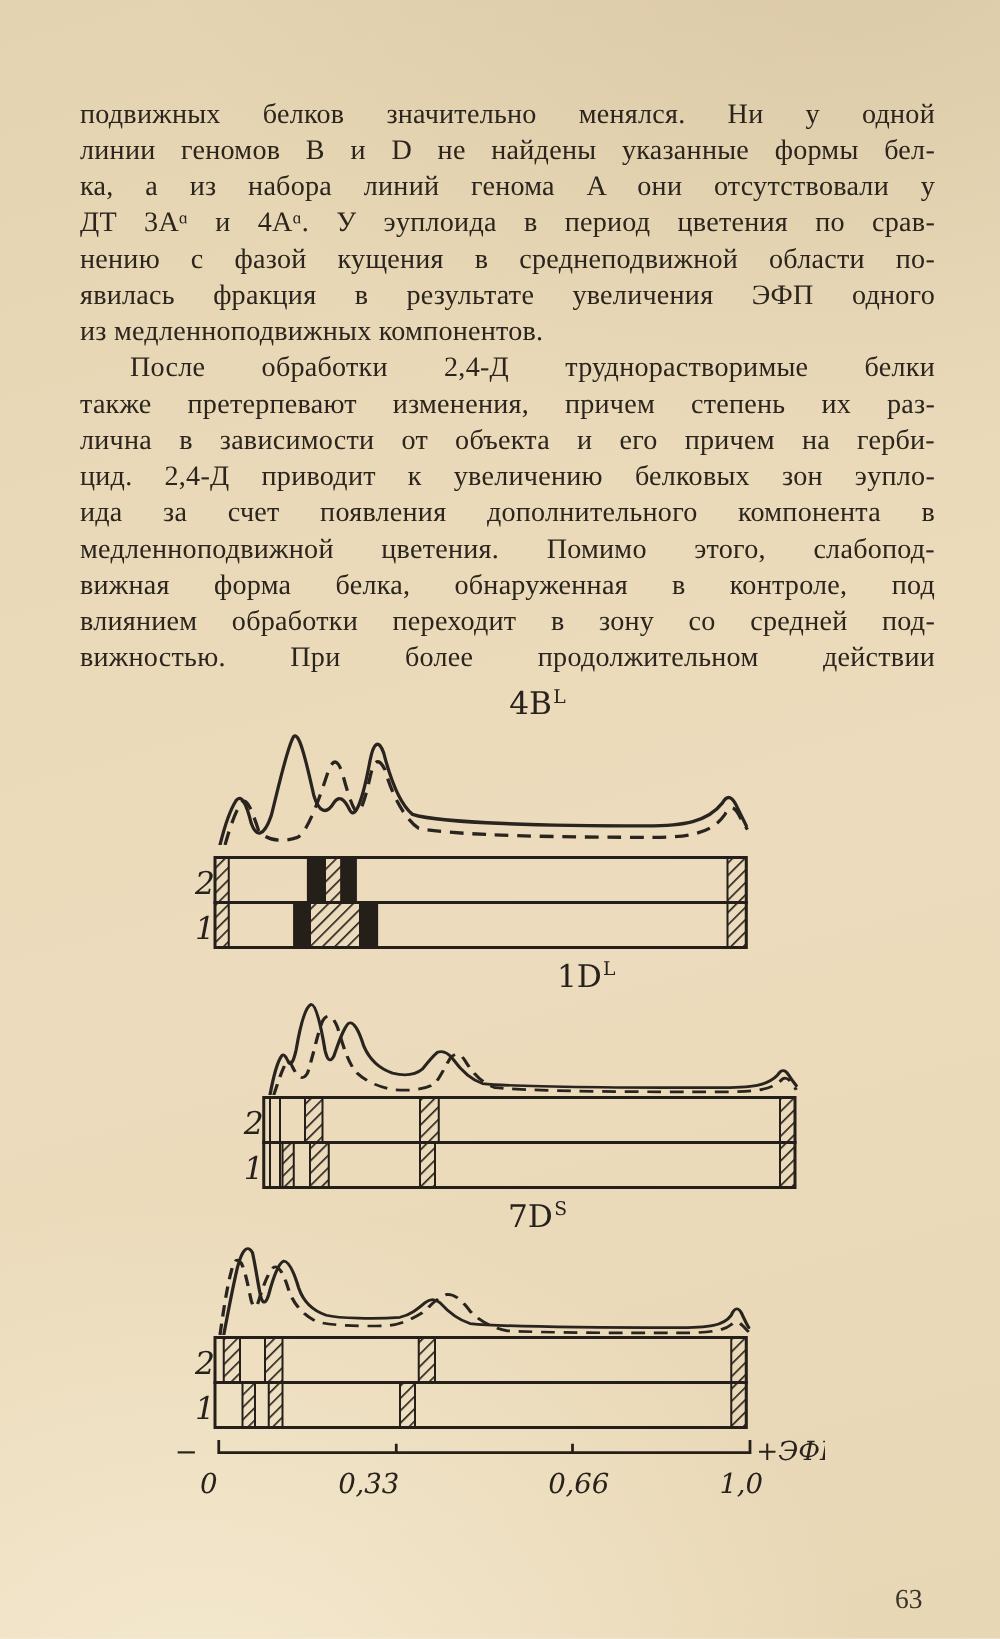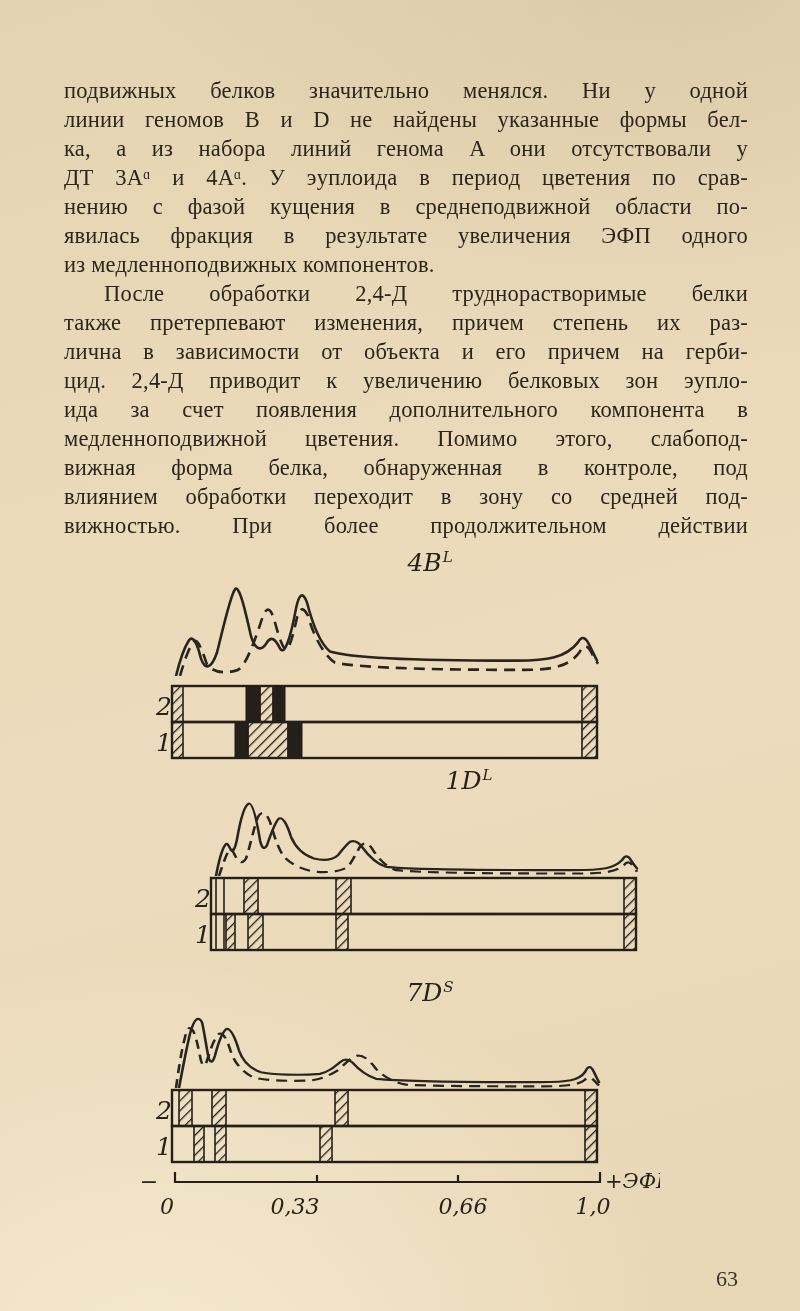--- a/index.html
+++ b/index.html
@@ -21,21 +21,21 @@
     letter-spacing:0.2px;
   }
   .tline{ text-align:justify; text-align-last:justify; white-space:normal; }
   .tline-left{ text-align-last:left; }
   .tline-indent{ text-indent:40px; }
   
   .figure{ position:absolute; left:154px; top:548px; width:480px; }
   .panel-label{
     height:30px; width:448px; text-align:center;
     transform:translateX(52px);
-    font-style:italic; font-size:25px; font-family:"DejaVu Serif",serif;
+    font-size:25px; font-family:"DejaVu Serif",serif;
     color:#27221b;
   }
   .panel-label sup{ font-size:60%; vertical-align:super; margin-left:1px; }
   .curve-svg{ display:block; margin-left:18px; }
   .curve-solid{ fill:none; stroke:#29241e; stroke-width:2.6; stroke-linecap:round; stroke-linejoin:round; }
   .curve-dashed{ fill:none; stroke:#29241e; stroke-width:2.6; stroke-linecap:butt; stroke-dasharray:11 7; }
   .bands-svg{ display:block; margin-top:8px; }
   .rowbox{ fill:none; stroke:#241f19; stroke-width:2.4; }
   .band-hatch{ fill:url(#hatch); stroke:#241f19; stroke-width:1.6; }
   .band-solid{ fill:#241f19; stroke:#241f19; stroke-width:1; }
@@ -134,21 +134,21 @@
           <rect x="5" y="38" width="8" height="36" class="band-outline"></rect>
           <rect x="15" y="38" width="9" height="36" class="band-hatch"></rect>
           <rect x="37" y="38" width="15" height="36" class="band-hatch"></rect>
           <rect x="125" y="38" width="12" height="36" class="band-hatch"></rect>
           <rect x="413" y="38" width="12" height="36" class="band-hatch"></rect>
           <rect x="0" y="38" width="425" height="36" class="rowbox"></rect>
           <text x="-16" y="67" class="rowlabel">1</text>
         </svg>
     </div>
 
-    <div class="panel" style="margin-top:24px;">
+    <div class="panel" style="margin-top:4px;">
       <div class="panel-label"><span>7D</span><sup>S</sup></div>
       <svg class="curve-svg" width="430" height="80" viewBox="0 0 430 96" preserveAspectRatio="none">
         <path class="curve-solid" d="M7,96 C10,77 14,51 18,31 C22,13 26,9 30,17 C33,33 35,53 37,61 C39,67 41,65 43,57 C47,39 51,27 55,25 C59,25 63,35 67,51 C71,65 79,73 89,77 C99,80 128,81 148,79 C156,77 162,71 168,65 C172,61 176,61 180,65 C186,73 194,81 204,85 C238,89 318,89 368,89 C396,89 407,87 413,77 C416,69 419,69 422,77 C424,82 425,85 427,89"></path>
         <path class="curve-dashed" d="M4,96 C6,79 9,53 13,35 C15,25 17,21 21,27 C25,37 27,53 29,63 C31,71 33,71 35,63 C39,47 43,35 47,31 C51,29 55,37 59,53 C63,67 71,77 81,83 C91,87 118,88 138,87 C148,86 158,81 168,73 C174,65 180,59 186,57 C192,57 198,63 204,73 C212,83 222,89 234,92 C266,94 328,94 370,94 C396,94 407,92 413,86 C416,82 419,83 422,87 C424,89 425,91 427,93"></path>
       </svg>
       <svg class="bands-svg" style="margin-top:0" width="448" height="78" viewBox="-18 0 448 78">
           <rect x="7" y="2" width="13" height="36" class="band-hatch"></rect>
           <rect x="40" y="2" width="14" height="36" class="band-hatch"></rect>
           <rect x="163" y="2" width="13" height="36" class="band-hatch"></rect>
           <rect x="413" y="2" width="12" height="36" class="band-hatch"></rect>

